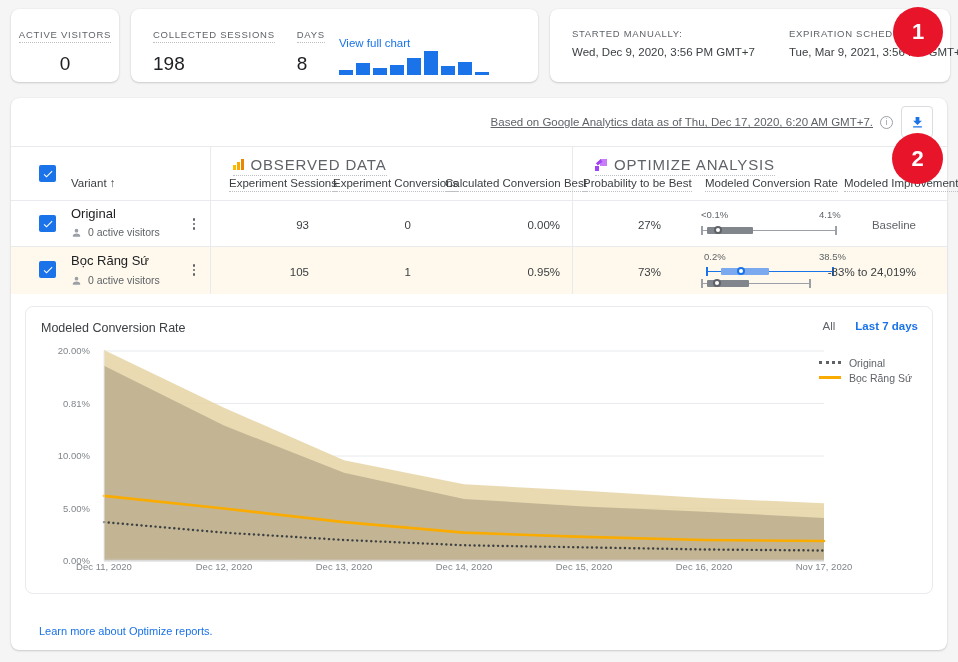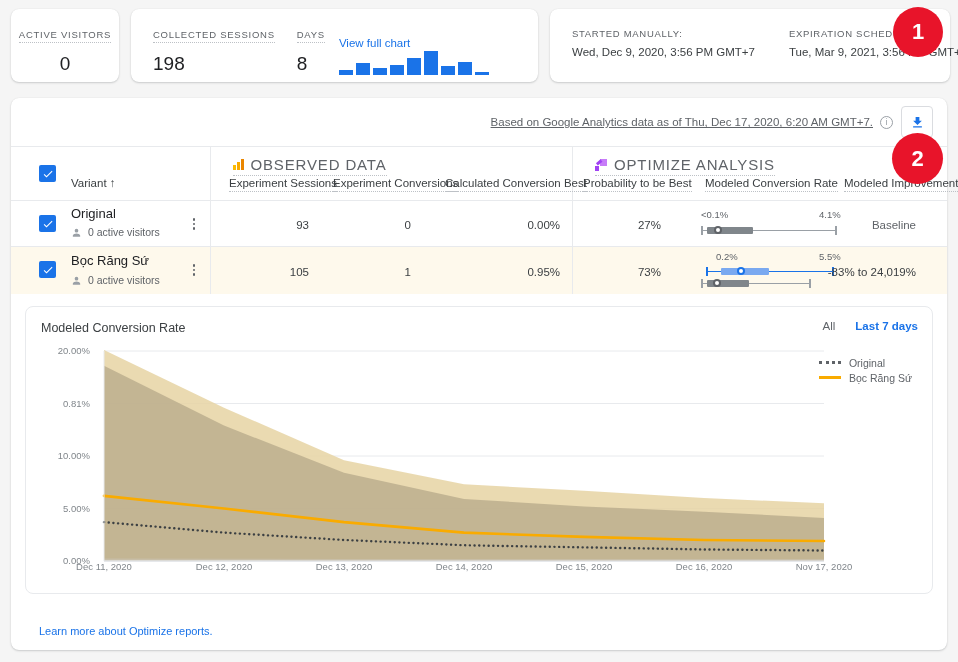--- a/index.html
+++ b/index.html
@@ -357,22 +357,22 @@
           <span></span>
           <span></span>
         </div>
 
       <div class="num n-sessions">105</div>
       <div class="num n-convs">1</div>
       <div class="num n-rate">0.95%</div>
       <div class="num n-prob">73%</div>
 
       <div class="ci" style="top:4px;">
-        <div class="ci-lo" style="left:15px;top:0;">0.2%</div>
-        <div class="ci-hi" style="left:118px;top:0;">5.5%</div>
+        <div class="ci-lo" style="left:3px;top:0;">0.2%</div>
+        <div class="ci-hi" style="left:118px;top:0;">38.5%</div>
         <div class="ci-track" style="left:0;top:15px;width:140px;">
           <div class="ci-line" style="left:6px;width:126px;background:#1a73e8;"></div>
           <div class="ci-cap" style="left:5px;background:#1a73e8;"></div>
           <div class="ci-cap" style="left:131px;background:#1a73e8;"></div>
           <div class="ci-box" style="left:20px;width:48px;background:#7aa9f0;"></div>
           <div class="ci-dot" style="left:36px;border-color:#1a73e8;"></div>
         </div>
         <div class="ci-track" style="left:0;top:27px;width:140px;">
           <div class="ci-line" style="left:2px;width:108px;background:#9aa0a6;"></div>
           <div class="ci-cap" style="left:0;background:#9aa0a6;"></div>

